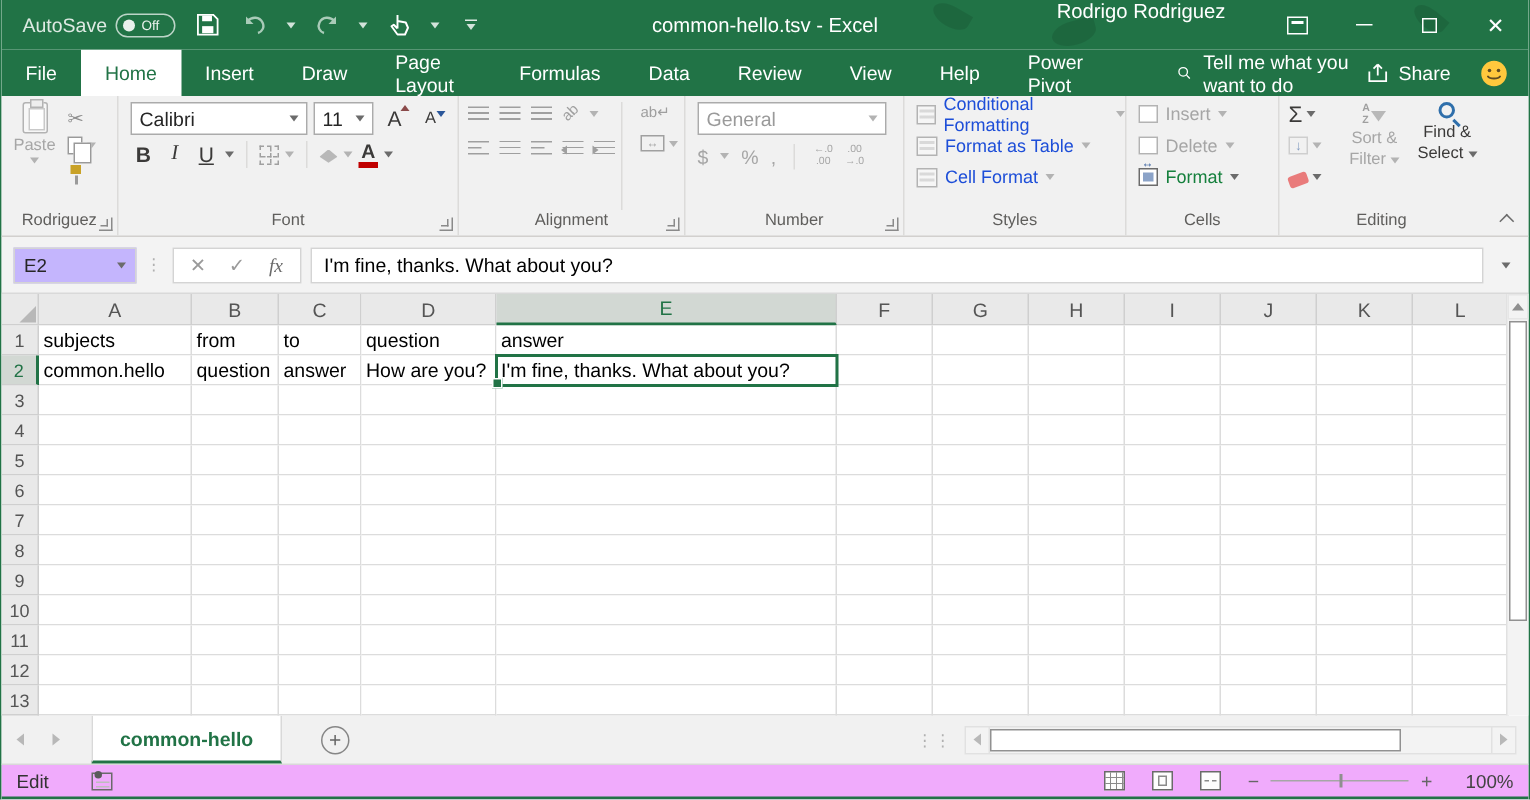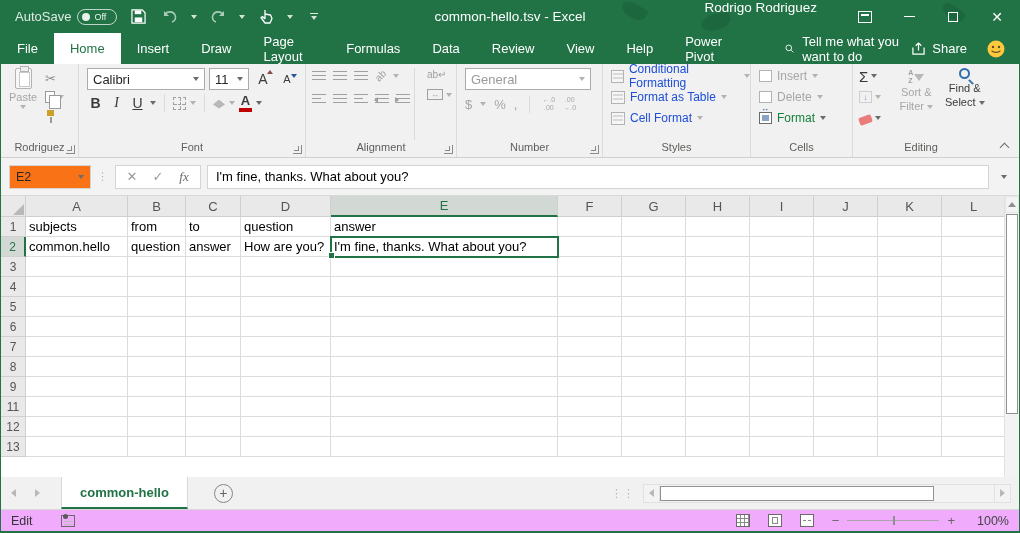--- a/index.html
+++ b/index.html
@@ -137,21 +137,21 @@
   .sort-az { display:flex; flex-direction:column; font-size:7px; color:#9f9f9f; line-height:1.1; font-weight:bold; }
   .funnel { width:0; height:0; border-left:5px solid transparent; border-right:5px solid transparent; border-top:7px solid #b8b8b8; }
   .mag { width:11px; height:11px; border:2px solid #2f6fab; border-radius:50%; position:relative; margin-bottom:3px; }
   .mag::after { content:""; position:absolute; width:2px; height:6px; background:#2f6fab; left:9px; top:9px; transform:rotate(-45deg); }
   .lbl2 { display:flex; align-items:center; gap:3px; }
   .collapse { position:absolute; right:10px; bottom:7px; width:8px; height:8px; }
   .collapse::before { content:""; position:absolute; left:0; top:2px; width:6px; height:6px; border-left:1.5px solid #6b6b6b; border-top:1.5px solid #6b6b6b; transform:rotate(45deg); }
 
   
   .fbar { height:38px; background:#f3f3f3; display:flex; align-items:center; padding:0 6px 0 8px; border-bottom:1px solid #d9d9d9; gap:6px; }
-  .namebox { width:82px; height:24px; background:#f97316; border:1px solid #d4d4d4; display:flex; align-items:center; justify-content:space-between; padding:0 6px; font-size:12.5px; color:#262626; }
+  .namebox { width:82px; height:24px; background:#c4b5fd; border:1px solid #d4d4d4; display:flex; align-items:center; justify-content:space-between; padding:0 6px; font-size:12.5px; color:#262626; }
   .fb-dots { color:#b0b0b0; font-size:11px; letter-spacing:1px; }
   .fb-btns { display:flex; align-items:center; gap:2px; background:#fff; border:1px solid #d4d4d4; height:24px; padding:0 4px; }
   .fb-btn { width:24px; text-align:center; font-size:13px; color:#9a9a9a; }
   .fb-fx { font-family:"Liberation Serif",serif; font-style:italic; color:#6a6a6a; }
   .fb-field { flex:1; height:24px; background:#fff; border:1px solid #d4d4d4; display:flex; align-items:center; padding:0 8px; font-size:13px; color:#000; }
   .fb-exp { width:18px; display:flex; justify-content:center; }
 
   
   .gridwrap { position:relative; height:281px; background:#fff; }
   .ghead { display:flex; height:21px; }
@@ -700,20 +700,35 @@
         <div class="cell c5"></div>
         <div class="cell c6"></div>
         <div class="cell c7"></div>
         <div class="cell c8"></div>
         <div class="cell c9"></div>
         <div class="cell c10"></div>
         <div class="cell c11"></div>
         <div class="cell c12"></div>
       </div>
       <div class="grow">
+        <div class="rh">10</div>
+        <div class="cell c1"></div>
+        <div class="cell c2"></div>
+        <div class="cell c3"></div>
+        <div class="cell c4"></div>
+        <div class="cell c5"></div>
+        <div class="cell c6"></div>
+        <div class="cell c7"></div>
+        <div class="cell c8"></div>
+        <div class="cell c9"></div>
+        <div class="cell c10"></div>
+        <div class="cell c11"></div>
+        <div class="cell c12"></div>
+      </div>
+      <div class="grow">
         <div class="rh">11</div>
         <div class="cell c1"></div>
         <div class="cell c2"></div>
         <div class="cell c3"></div>
         <div class="cell c4"></div>
         <div class="cell c5"></div>
         <div class="cell c6"></div>
         <div class="cell c7"></div>
         <div class="cell c8"></div>
         <div class="cell c9"></div>

